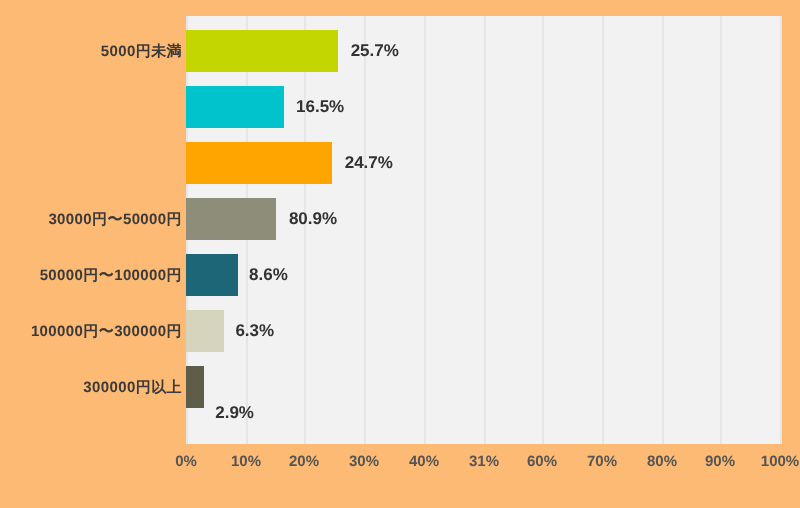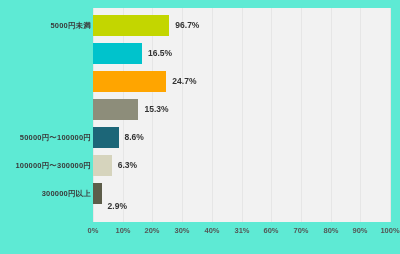--- a/index.html
+++ b/index.html
@@ -85,24 +85,25 @@
     font-size: 7.5px;
     font-weight: bold;
     color: #555555;
     white-space: nowrap;
     transform: translateX(-50%);
   }
 </style>
 </head>
 <body>
 
-<div id="chart-root" style="background: #5eead4;">
+<div id="chart-root" style="background: #fdba74;">
 
   <div class="cat-labels">
       <div class="cat-label" style="top: 7px; color: rgb(58, 58, 58);">5000円未満</div>
+      <div class="cat-label" style="top: 91px; color: rgb(58, 58, 58);">30000円〜50000円</div>
       <div class="cat-label" style="top: 119px; color: rgb(58, 58, 58);">50000円〜100000円</div>
       <div class="cat-label" style="top: 147px; color: rgb(58, 58, 58);">100000円〜300000円</div>
       <div class="cat-label" style="top: 175px; color: rgb(58, 58, 58);">300000円以上</div>
     </div>
 
   <div class="plot" style="background: rgb(242, 242, 242);">
     <div class="grid-layer">
         <div class="gridline" style="left: 0px; background: rgb(230, 230, 230);"></div>
         <div class="gridline" style="left: 30px; background: rgb(230, 230, 230);"></div>
         <div class="gridline" style="left: 59px; background: rgb(230, 230, 230);"></div>
@@ -110,27 +111,27 @@
         <div class="gridline" style="left: 119px; background: rgb(230, 230, 230);"></div>
         <div class="gridline" style="left: 149px; background: rgb(230, 230, 230);"></div>
         <div class="gridline" style="left: 178px; background: rgb(230, 230, 230);"></div>
         <div class="gridline" style="left: 208px; background: rgb(230, 230, 230);"></div>
         <div class="gridline" style="left: 238px; background: rgb(230, 230, 230);"></div>
         <div class="gridline" style="left: 267px; background: rgb(230, 230, 230);"></div>
         <div class="gridline" style="left: 297px; background: rgb(230, 230, 230);"></div>
       </div>
     <div class="bars-layer">
         <div class="bar" title="5000円未満 25.7%" style="top: 7px; width: 76.329px; background: rgb(195, 214, 0);"></div>
-        <div class="bar-value" style="top: 7px; left: 82.329px; color: rgb(51, 51, 51);">96.7%</div>
+        <div class="bar-value" style="top: 7px; left: 82.329px; color: rgb(51, 51, 51);">25.7%</div>
         <div class="bar" title="5000円〜10000円 16.5%" style="top: 35px; width: 49.005px; background: rgb(0, 195, 204);"></div>
         <div class="bar-value" style="top: 35px; left: 55.005px; color: rgb(51, 51, 51);">16.5%</div>
         <div class="bar" title="10000円〜30000円 24.7%" style="top: 63px; width: 73.359px; background: rgb(255, 165, 0);"></div>
         <div class="bar-value" style="top: 63px; left: 79.359px; color: rgb(51, 51, 51);">24.7%</div>
         <div class="bar" title="30000円〜50000円 15.3%" style="top: 91px; width: 45.441px; background: rgb(141, 141, 122);"></div>
-        <div class="bar-value" style="top: 91px; left: 51.441px; color: rgb(51, 51, 51);">15.3%</div>
+        <div class="bar-value" style="top: 91px; left: 51.441px; color: rgb(51, 51, 51);">80.9%</div>
         <div class="bar" title="50000円〜100000円 8.6%" style="top: 119px; width: 25.542px; background: rgb(28, 102, 120);"></div>
         <div class="bar-value" style="top: 119px; left: 31.542px; color: rgb(51, 51, 51);">8.6%</div>
         <div class="bar" title="100000円〜300000円 6.3%" style="top: 147px; width: 18.711px; background: rgb(214, 212, 189);"></div>
         <div class="bar-value" style="top: 147px; left: 24.711px; color: rgb(51, 51, 51);">6.3%</div>
         <div class="bar" title="300000円以上 2.9%" style="top: 175px; width: 8.613px; background: rgb(93, 93, 74);"></div>
         <div class="bar-value" style="top: 188px; left: 14.613px; color: rgb(51, 51, 51);">2.9%</div>
       </div>
   </div>
 
   <div class="xaxis">

